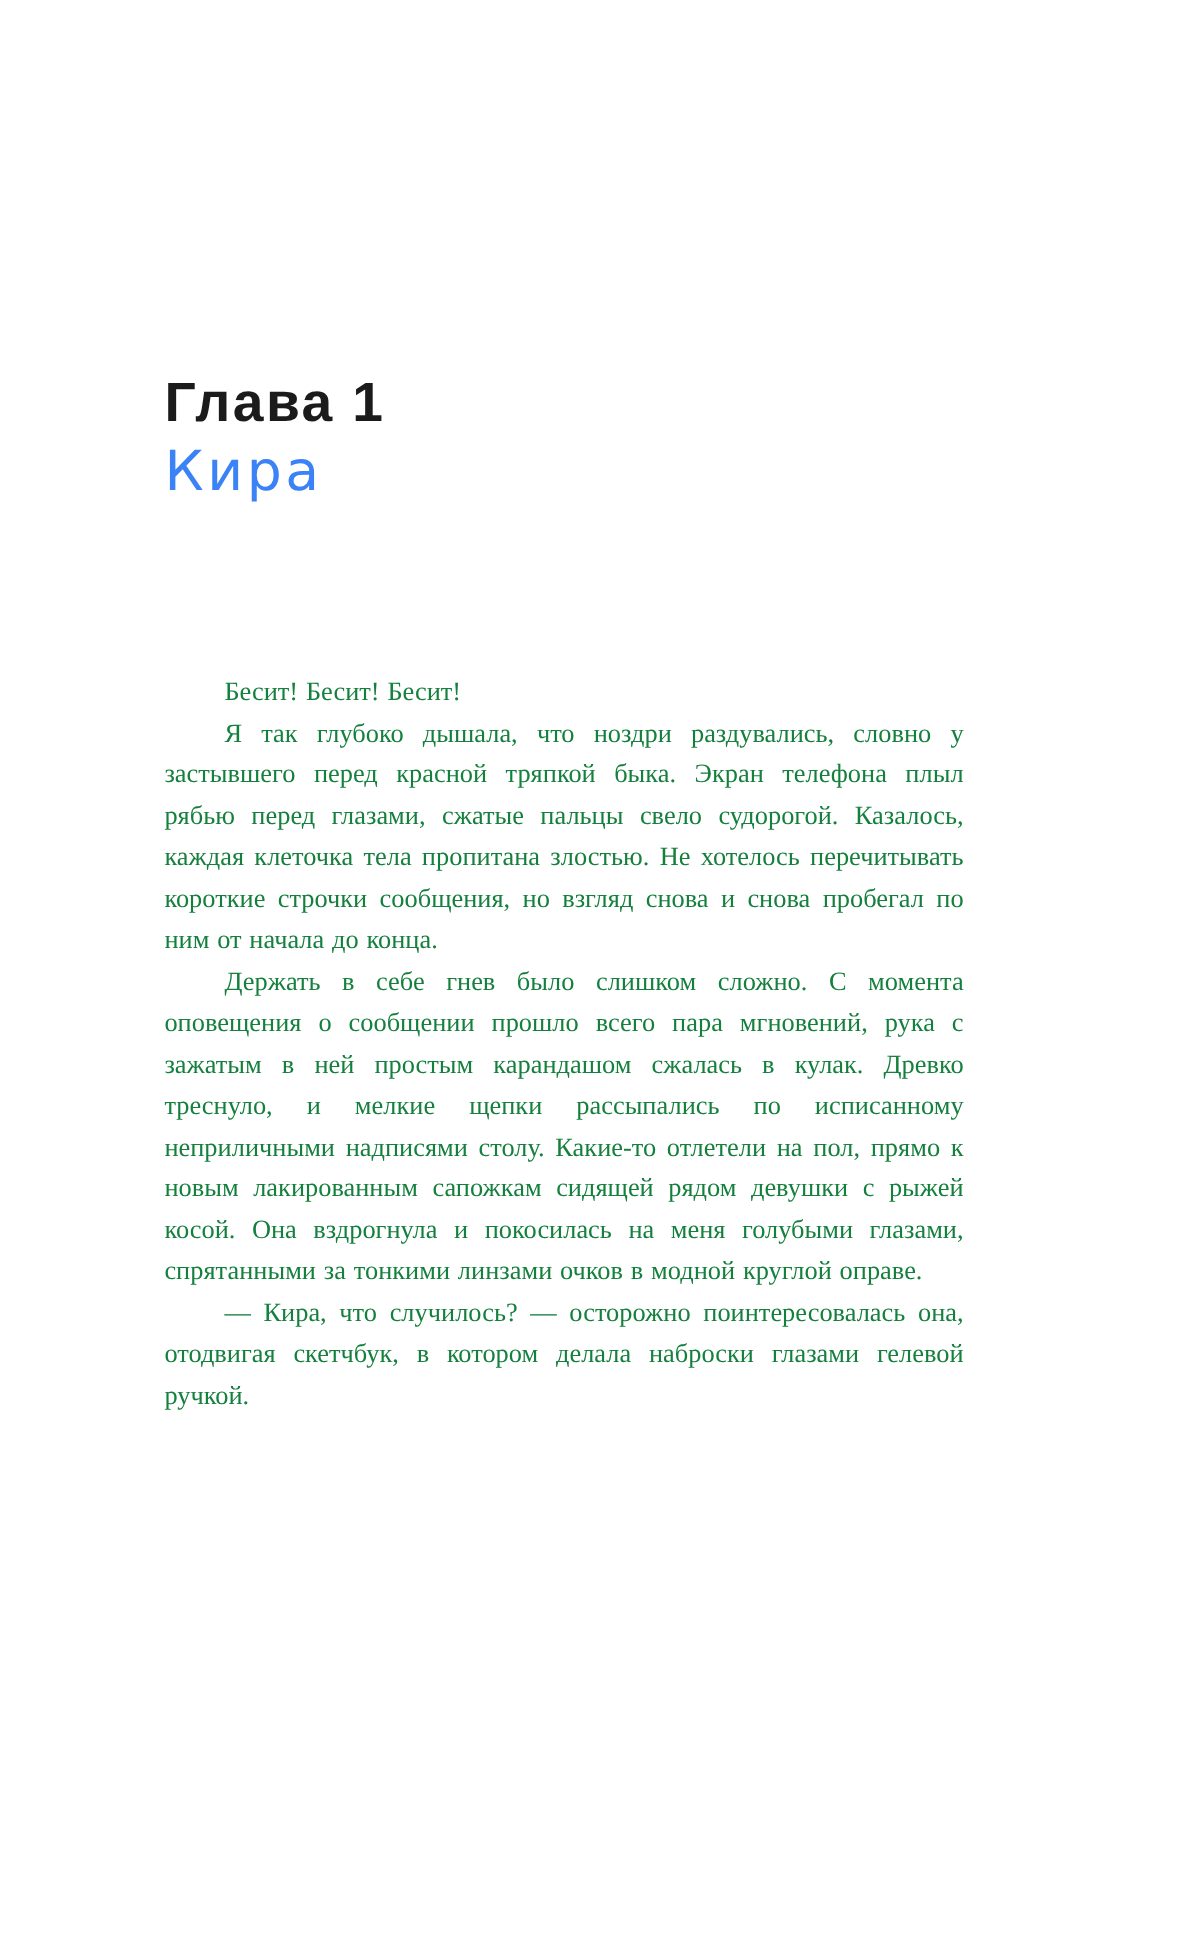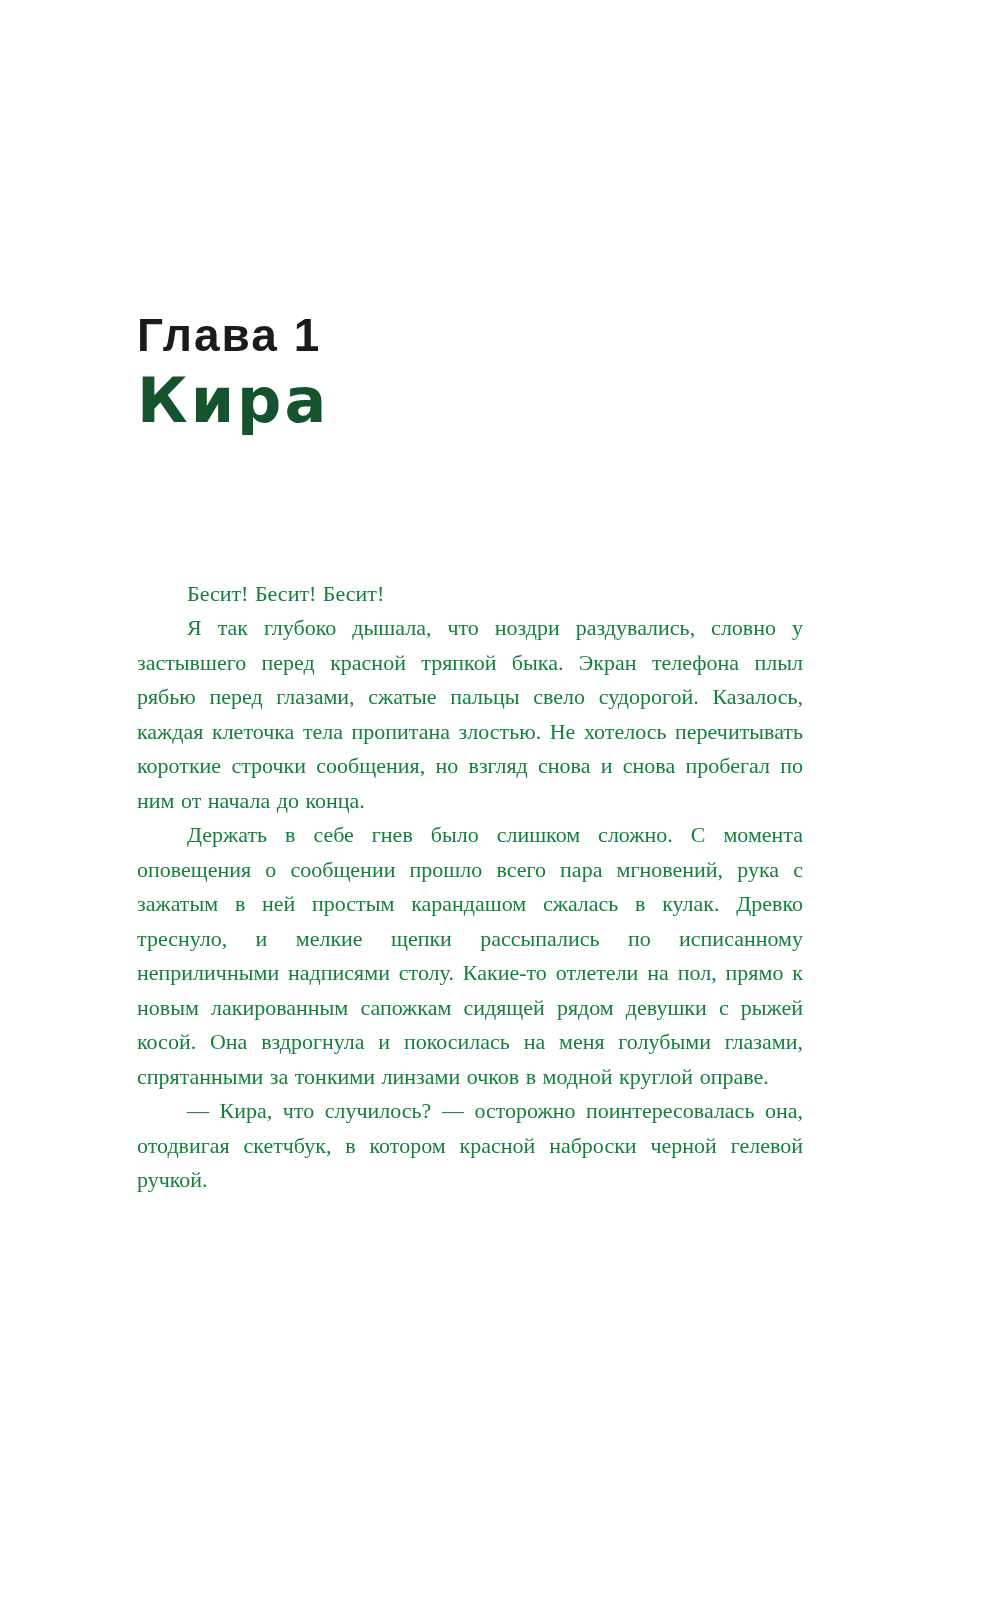--- a/index.html
+++ b/index.html
@@ -25,25 +25,25 @@
     font-family: "Liberation Sans", "DejaVu Sans", sans-serif;
     font-weight: 700;
     font-size: 46px;
     line-height: 1.1;
     letter-spacing: 2px;
     color: #1b1b1b;
   }
   .chapter-name {
     margin: 6px 0 0 0;
     font-family: "DejaVu Sans", "Liberation Sans", sans-serif;
-    font-weight: 700;
-    font-size: 62px;
+    font-weight: 400;
+    font-size: 46px;
     line-height: 1.1;
     letter-spacing: 3px;
-    color: #14532d;
+    color: #3b82f6;
   }
   .body-text {
     margin-top: 142px;
     font-family: "Liberation Serif", "DejaVu Serif", serif;
     font-size: 22px;
     line-height: 34.5px;
     color: #15803d;
     text-align: justify;
     hyphens: auto;
     -webkit-hyphens: auto;
@@ -58,16 +58,16 @@
 <body>
 
 <div class="page">
   <div class="content">
     <h1 class="chapter-label">Глава 1</h1>
     <h2 class="chapter-name">Кира</h2>
     <div class="body-text">
         <p>Бесит! Бесит! Бесит!</p>
         <p>Я так глубоко дышала, что ноздри раздувались, словно у застывшего перед красной тряпкой быка. Экран телефона плыл рябью перед глазами, сжатые пальцы свело судорогой. Казалось, каждая клеточка тела пропитана злостью. Не хотелось перечитывать короткие строчки сообщения, но взгляд снова и снова пробегал по ним от начала до конца.</p>
         <p>Держать в себе гнев было слишком сложно. С момента оповещения о сообщении прошло всего пара мгновений, рука с зажатым в ней простым карандашом сжалась в кулак. Древко треснуло, и мелкие щепки рассыпались по исписанному неприличными надписями столу. Какие-то отлетели на пол, прямо к новым лакированным сапожкам сидящей рядом девушки с рыжей косой. Она вздрогнула и покосилась на меня голубыми глазами, спрятанными за тонкими линзами очков в модной круглой оправе.</p>
-        <p>— Кира, что случилось? — осторожно поинтересовалась она, отодвигая скетчбук, в котором красной наброски черной гелевой ручкой.</p>
+        <p>— Кира, что случилось? — осторожно поинтересовалась она, отодвигая скетчбук, в котором делала наброски глазами гелевой ручкой.</p>
       </div>
   </div>
 </div>
 
 </body></html>

